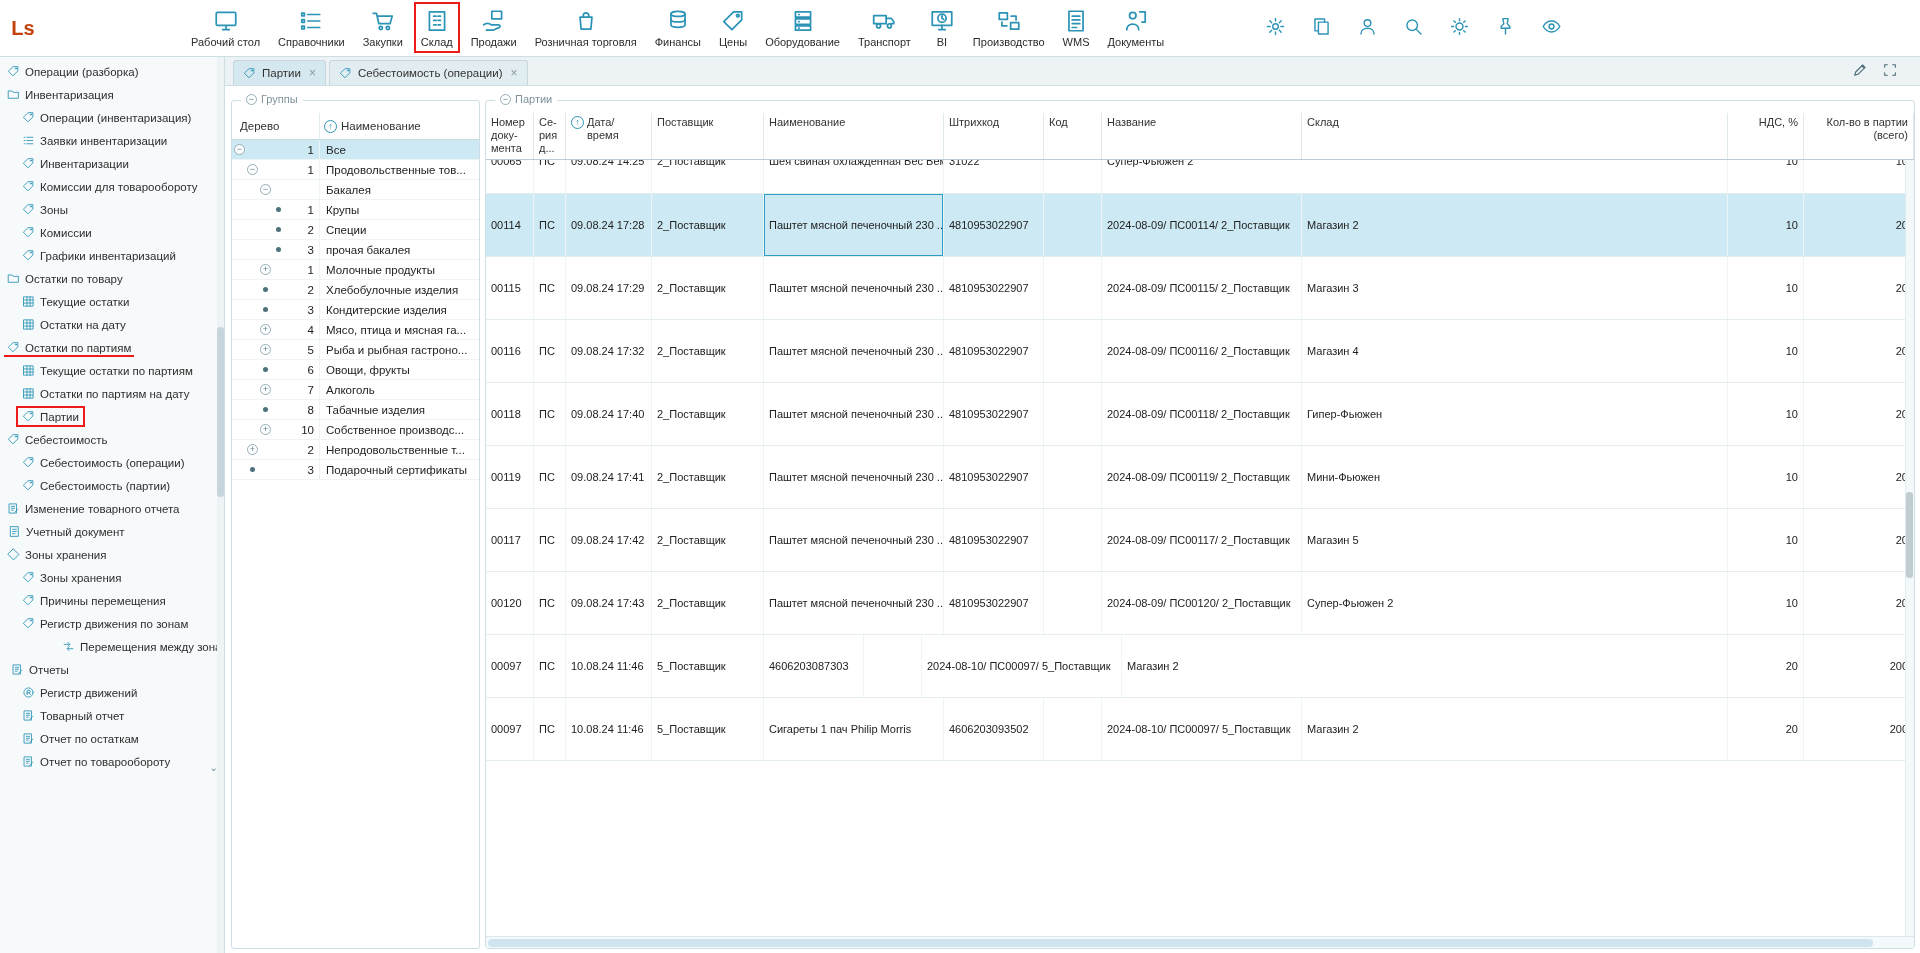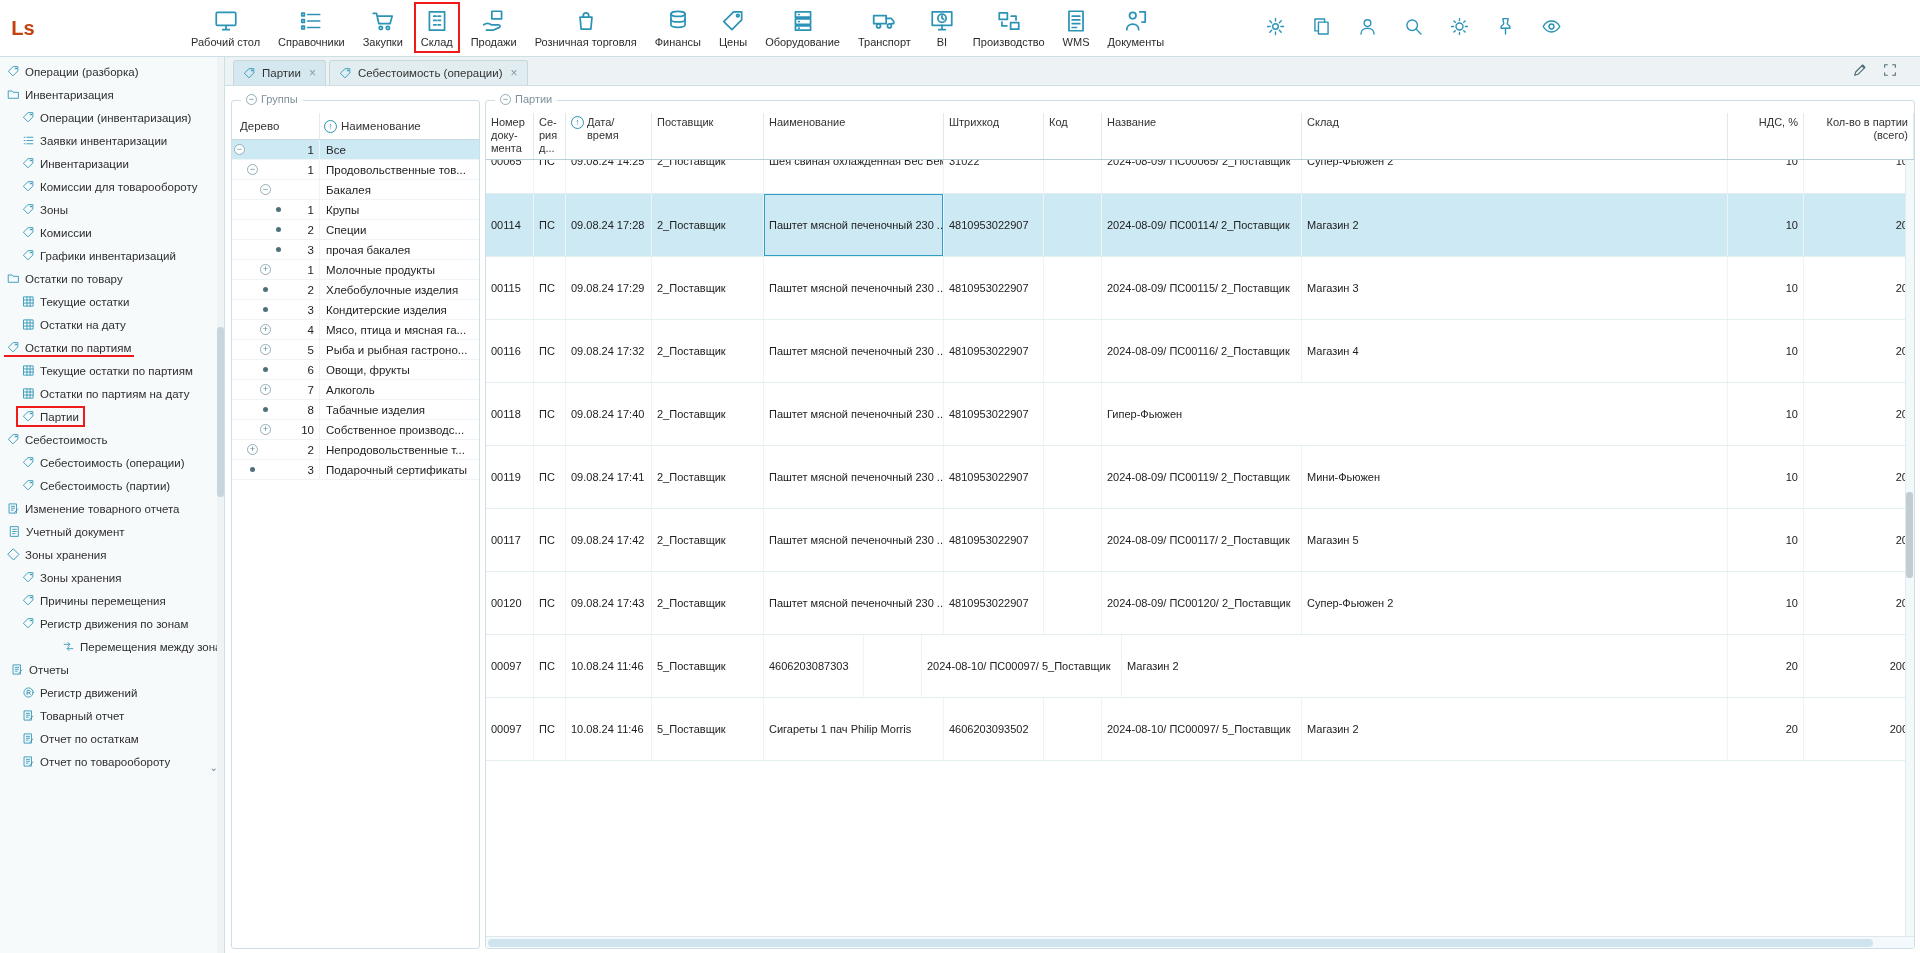--- a/index.html
+++ b/index.html
@@ -853,21 +853,20 @@
             <div class="p-body" id="parties-body">
                 <div class="p-row-clip">
                   <div class="p-row">
                     <div class="p-cell" style="width: 48px;">00065</div>
                     <div class="p-cell" style="width: 32px;">ПС</div>
                     <div class="p-cell" style="width: 86px;">09.08.24 14:25</div>
                     <div class="p-cell" style="width: 112px;">2_Поставщик</div>
                     <div class="p-cell" style="width: 180px;">Шея свиная охлажденная Вес Вем...</div>
                     <div class="p-cell" style="width: 100px;">31022</div>
                     <div class="p-cell" style="width: 58px;"></div>
-                    <div class="p-cell" style="width: 200px;">2024-08-09/ ПС00065/ 2_Поставщик</div>
                     <div class="p-cell flex">Супер-Фьюжен 2</div>
                     <div class="p-cell right" style="width: 76px;">10</div>
                     <div class="p-cell right" style="width: 110px;">10</div>
                   </div>
                 </div>
                 <div class="p-row selected">
                   <div class="p-cell" style="width: 48px;">00114</div>
                   <div class="p-cell" style="width: 32px;">ПС</div>
                   <div class="p-cell" style="width: 86px;">09.08.24 17:28</div>
                   <div class="p-cell" style="width: 112px;">2_Поставщик</div>
@@ -906,20 +905,21 @@
                   <div class="p-cell right" style="width: 110px;">20</div>
                 </div>
                 <div class="p-row">
                   <div class="p-cell" style="width: 48px;">00118</div>
                   <div class="p-cell" style="width: 32px;">ПС</div>
                   <div class="p-cell" style="width: 86px;">09.08.24 17:40</div>
                   <div class="p-cell" style="width: 112px;">2_Поставщик</div>
                   <div class="p-cell" style="width: 180px;">Паштет мясной печеночный 230 ...</div>
                   <div class="p-cell" style="width: 100px;">4810953022907</div>
                   <div class="p-cell" style="width: 58px;"></div>
+                  <div class="p-cell" style="width: 200px;">2024-08-09/ ПС00118/ 2_Поставщик</div>
                   <div class="p-cell flex">Гипер-Фьюжен</div>
                   <div class="p-cell right" style="width: 76px;">10</div>
                   <div class="p-cell right" style="width: 110px;">20</div>
                 </div>
                 <div class="p-row">
                   <div class="p-cell" style="width: 48px;">00119</div>
                   <div class="p-cell" style="width: 32px;">ПС</div>
                   <div class="p-cell" style="width: 86px;">09.08.24 17:41</div>
                   <div class="p-cell" style="width: 112px;">2_Поставщик</div>
                   <div class="p-cell" style="width: 180px;">Паштет мясной печеночный 230 ...</div>

